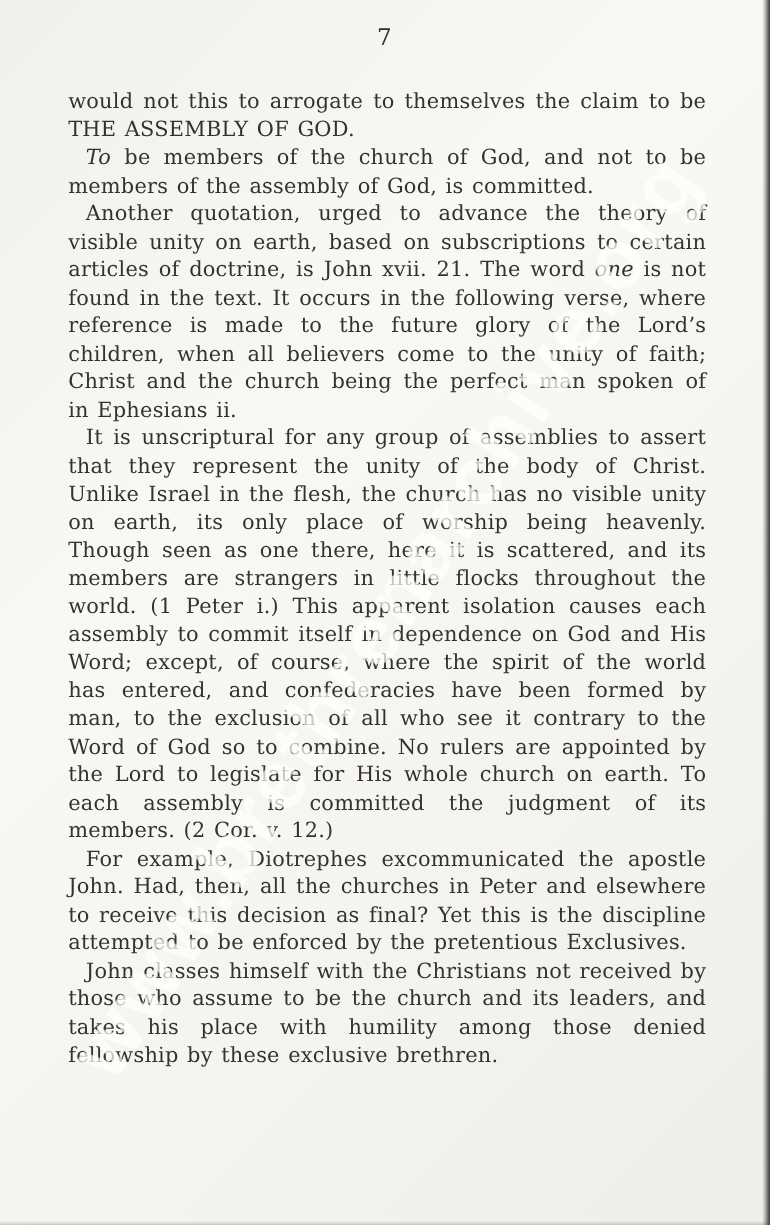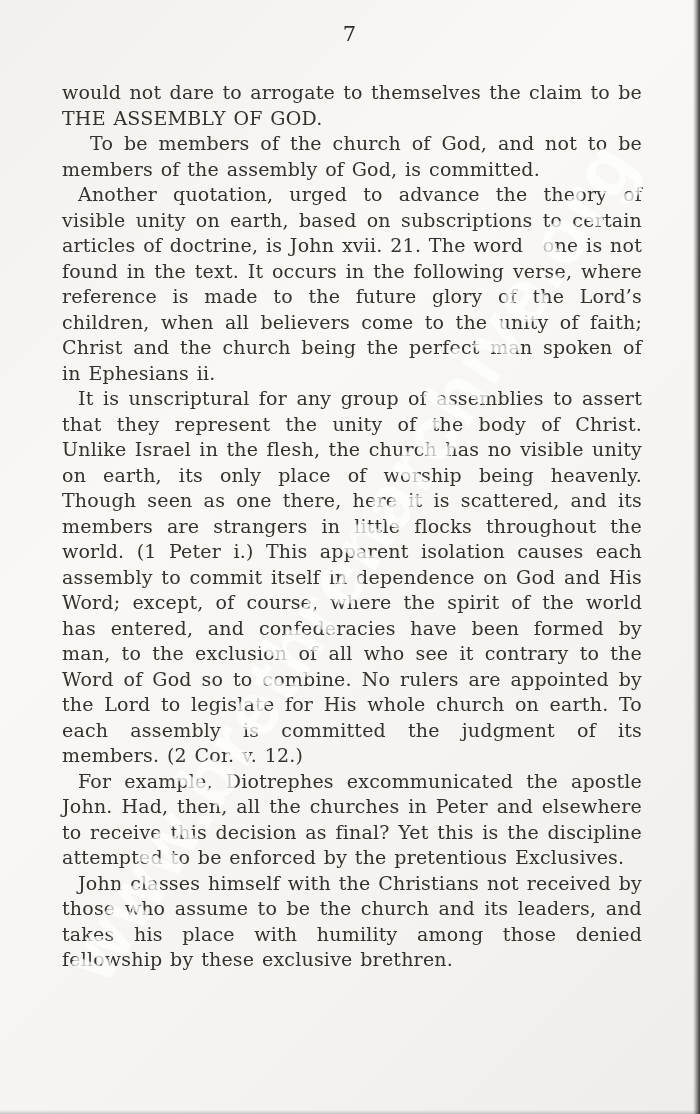--- a/index.html
+++ b/index.html
@@ -55,21 +55,21 @@
     line-height: 25.5px;
     text-align: justify;
     letter-spacing: 0.2px;
     word-spacing: 1.5px;
     color: #34322e;
   }
   .content p.ind {
     text-indent: 16px;
   }
   .italic {
-    margin-left: 12px;
+    font-style: italic;
   }
   .watermark {
     position: absolute;
     top: 560px;
     left: 350px;
     transform: translate(-50%, -50%) rotate(-57deg);
     transform-origin: center center;
     white-space: nowrap;
     font-family: "Liberation Sans", "DejaVu Sans", sans-serif;
     font-weight: bold;
@@ -82,21 +82,21 @@
   }
 </style>
 </head>
 <body>
 
 <div class="page">
 
   <div class="page-number">7</div>
 
   <div class="content">
-    <p><span>would not dare to arrogate to themselves the claim to be </span><span>THE ASSEMBLY OF GOD.</span></p>
+    <p><span>would not this to arrogate to themselves the claim to be </span><span>THE ASSEMBLY OF GOD.</span></p>
     <p class="ind"><span class="italic">To</span><span> be members of the church of God, and not to be members of the assembly of God, is committed.</span></p>
     <p class="ind"><span>Another quotation, urged to advance the theory of visible unity on earth, based on subscriptions to certain articles of doctrine, is John xvii. 21.  The word </span><span class="italic">one</span><span> is not found in the text.  It occurs in the following verse, where reference is made to the future glory of the Lord’s children, when all believers come to the unity of faith; Christ and the church being the perfect man spoken of in Ephesians ii.</span></p>
     <p class="ind"><span>It is unscriptural for any group of assemblies to assert that they represent the unity of the body of Christ.  Unlike Israel in the flesh, the church has no visible unity on earth, its only place of worship being heavenly.  Though seen as one there, here it is scattered, and its members are strangers in little flocks throughout the world.  (1 Peter i.)  This apparent isolation causes each assembly to commit itself in dependence on God and His Word; except, of course, where the spirit of the world has entered, and confederacies have been formed by man, to the exclusion of all who see it contrary to the Word of God so to combine.  No rulers are appointed by the Lord to legislate for His whole church on earth.  To each assembly is committed the judgment of its members.  (2 Cor. v. 12.)</span></p>
     <p class="ind"><span>For example, Diotrephes excommunicated the apostle John.  Had, then, all the churches in Peter and elsewhere to receive this decision as final?  Yet this is the discipline attempted to be enforced by the pretentious Exclusives.</span></p>
     <p class="ind"><span>John classes himself with the Christians not received by those who assume to be the church and its leaders, and takes his place with humility among those denied fellowship by these exclusive brethren.</span></p>
   </div>
 
   <div class="watermark">www.brethrenarchive.org</div>
 
   <div class="scan-edge-right"></div>

